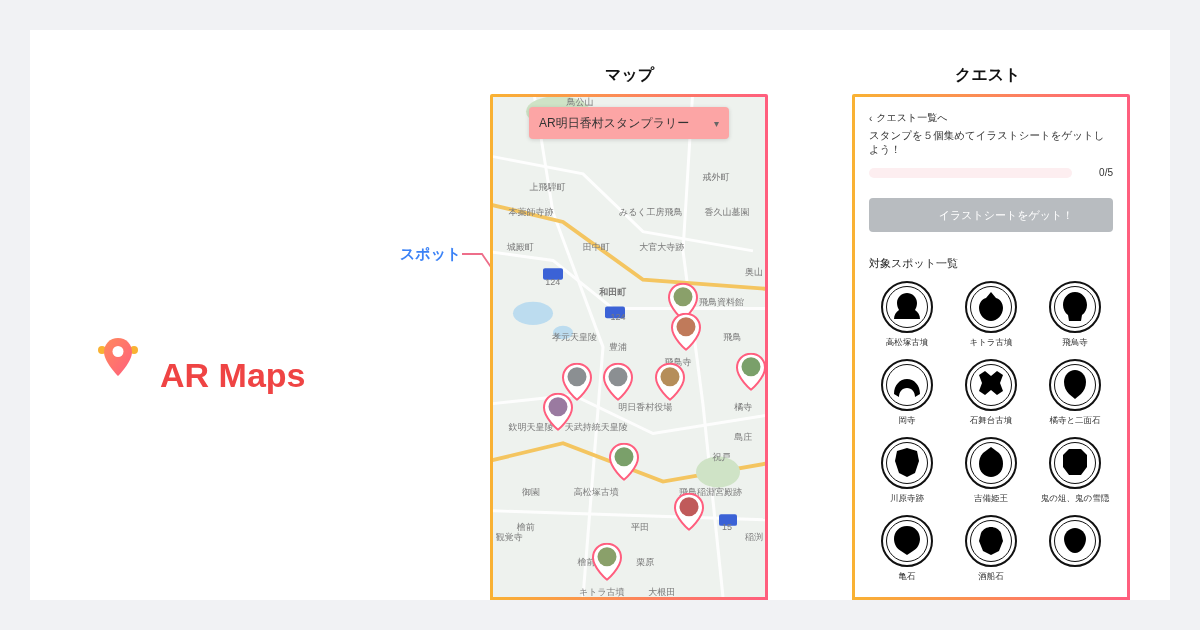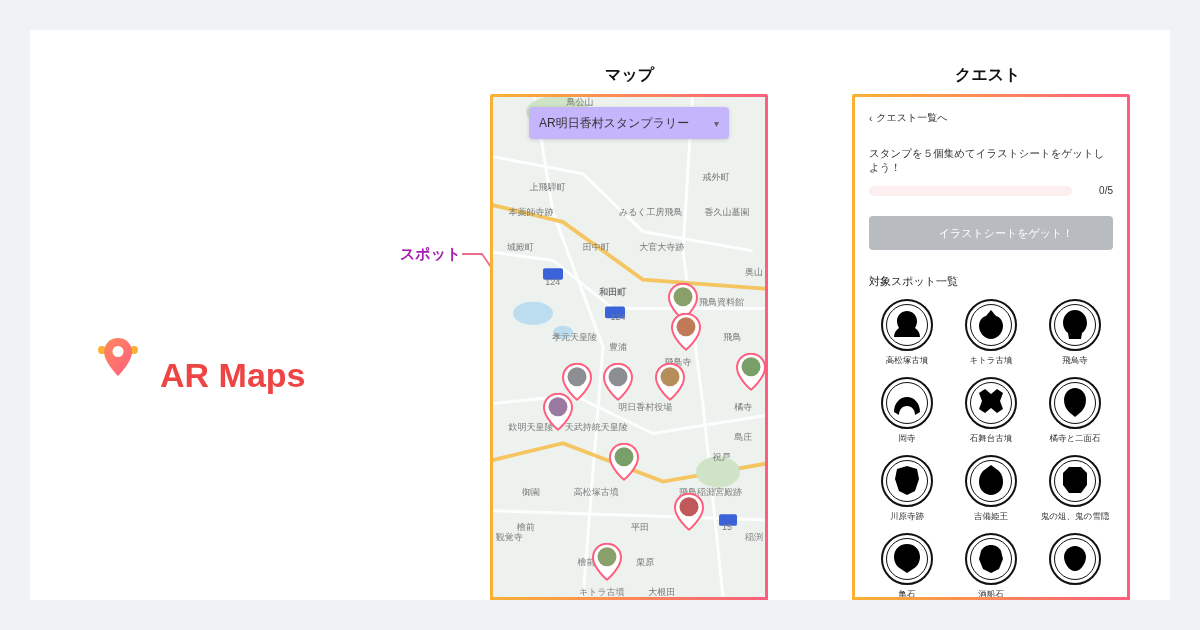--- a/index.html
+++ b/index.html
@@ -23,21 +23,21 @@
     left: 62px; top: 290px;
     display: flex; align-items: center; gap: 16px;
   }
   .logo-text {
     font-size: 34px; font-weight: 700; color: #ef4444; margin-top: 36px;
   }
 
   
   .callout-label {
     position: absolute;
-    font-size: 15px; font-weight: 700; color: #a21caf;
+    font-size: 15px; font-weight: 700; color: #3b82f6;
   }
   .section-title {
     position: absolute;
     font-size: 16px; font-weight: 700; color: #111;
   }
 
   
   .phone {
     position: absolute;
     top: 64px; bottom: 0; 
@@ -65,21 +65,21 @@
   .map-label {
     position: absolute;
     font-size: 9px; color: #7a7a7a;
     white-space: nowrap;
     transform: translate(-50%,-50%);
     pointer-events: none;
   }
   .map-dropdown {
     position: absolute; top: 10px; left: 50%; transform: translateX(-50%);
     width: 200px; height: 32px;
-    background: #c4b5fd; border-radius: 4px;
+    background: #fca5a5; border-radius: 4px;
     box-shadow: 0 1px 4px rgba(0,0,0,.15);
     display: flex; align-items: center; justify-content: space-between;
     padding: 0 10px;
     font-size: 12px; color: #333;
   }
   .map-dropdown .chev {
     font-size: 10px; color: #666;
   }
   .pin {
     position: absolute;
@@ -91,21 +91,21 @@
   
   .quest-head {
     padding: 14px 14px 8px 14px;
   }
   .quest-back {
     font-size: 10px; color: #333;
     display: flex; align-items: center; gap: 4px;
   }
   .quest-desc {
     font-size: 10.5px; color: #333;
-    margin-top: 22px;
+    margin-top: 4px;
   }
   .quest-progress-row {
     display: flex; align-items: center; gap: 27px;
     margin-top: 10px;
   }
   .quest-bar {
     flex: 1; height: 10px; border-radius: 5px;
     background: #fdeef0;
   }
   .quest-count {

